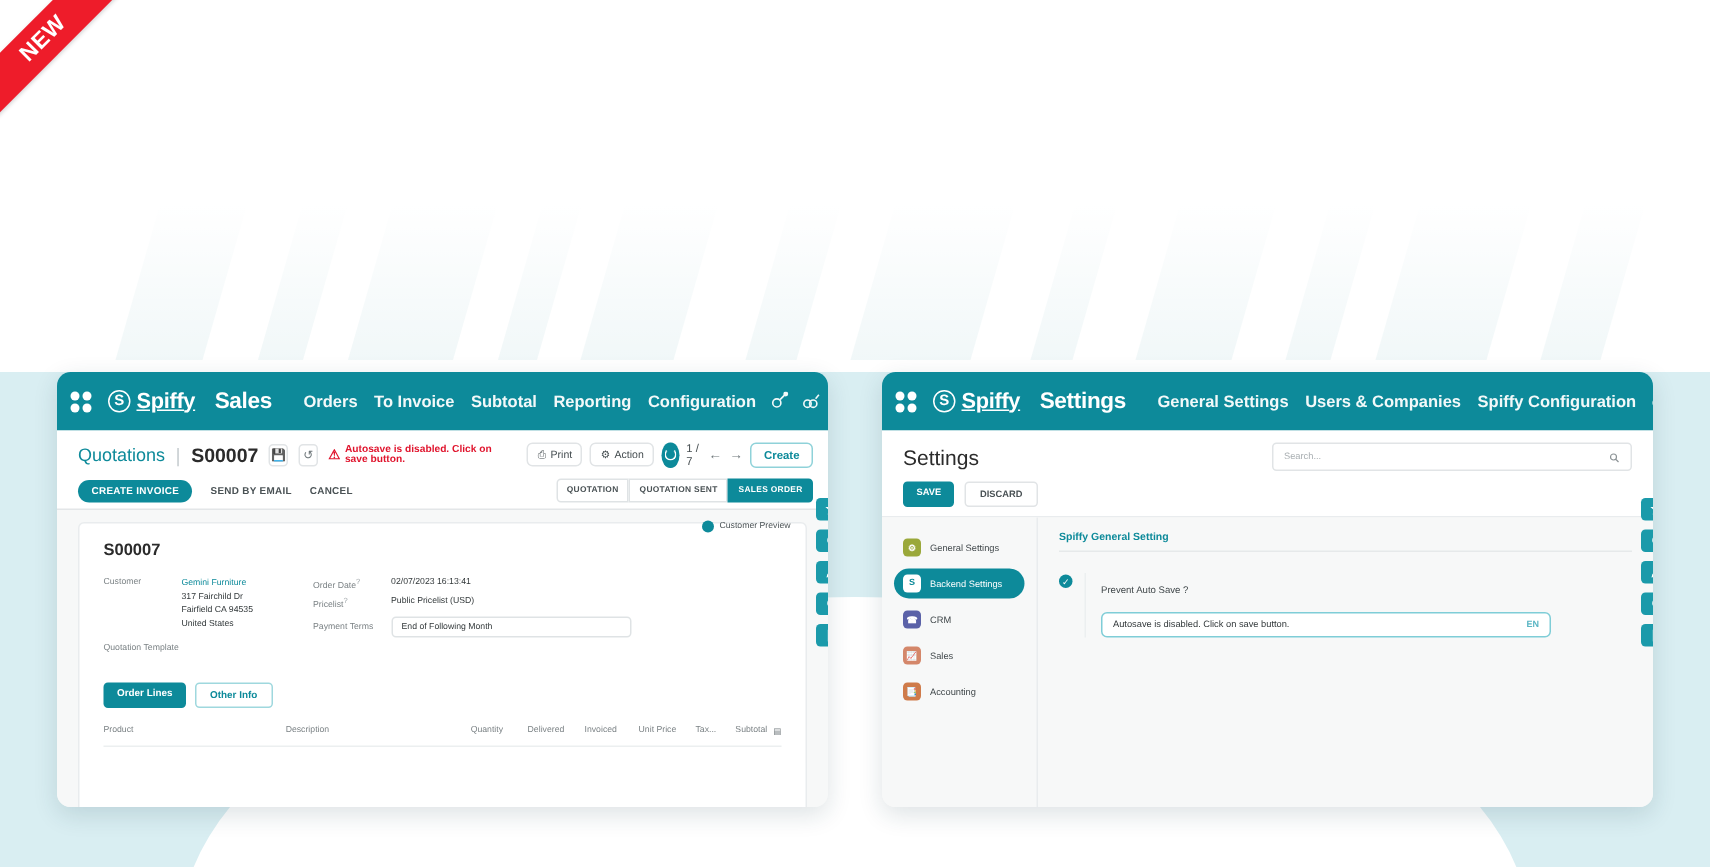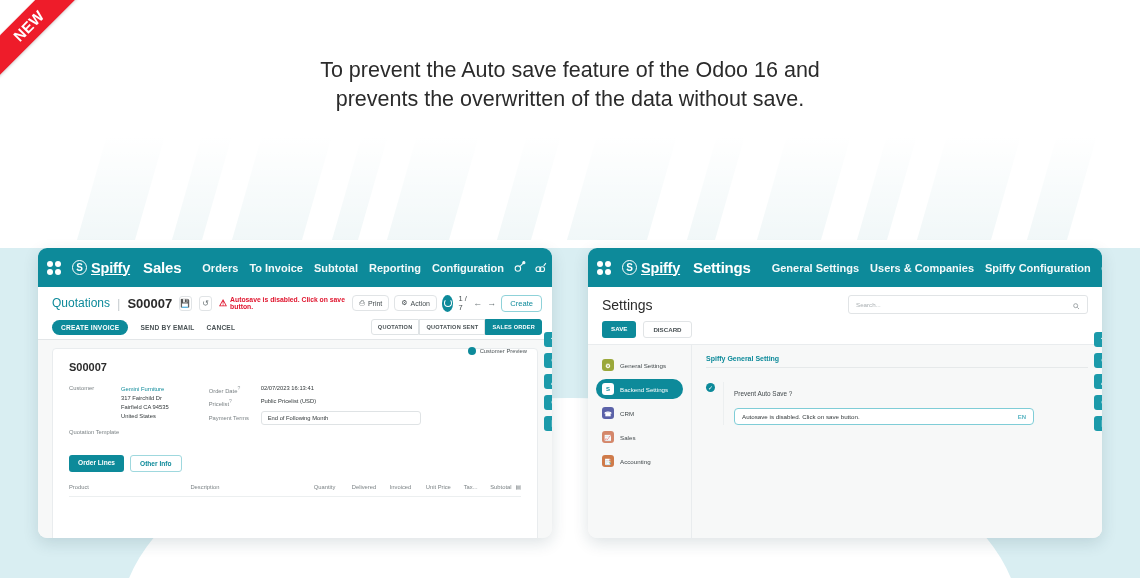--- a/index.html
+++ b/index.html
@@ -126,21 +126,21 @@
   }
   .round-ic {
     width: 17px; height: 17px; border-radius: 50%; background:#0d8a9a;
     display:flex; align-items:center; justify-content:center;
   }
   .round-ic i { display:block; width:8px; height:8px; border-radius:50%; border:1.5px solid #fff; border-top-color: transparent;}
   .pager { font-size: 7.5px; color:#454d50; }
   .arrow { color:#70797c; font-size: 9px; }
   .create-btn {
     border: 1px solid #8fd2d9; border-radius: 4px; color:#0d8a9a;
-    font-size: 7.6px; padding: 3px 8px; background:#fff;
+    font-size: 7.6px; padding: 3px 8px; background:#fff;font-weight:bold;
   }
   .cp-row2 { display:flex; align-items:center; gap: 12px; height: 26px; padding-top:2px;}
   .btn-primary {
     background:#0d8a9a; color:#fff; border-radius: 12px; font-size:6.6px;
     font-weight:bold; padding: 4px 9px; letter-spacing:.2px;
   }
   .btn-flat { color:#4a5255; font-size:6.6px; font-weight:bold; letter-spacing:.2px; }
   .statusbar { margin-left:auto; display:flex; }
   .st {
     font-size: 5.6px; font-weight: bold; color:#4a5255; letter-spacing:.2px;
@@ -259,24 +259,20 @@
   <div class="band" style="left:960px;width:74px"></div>
   <div class="band" style="left:1070px;width:40px"></div>
   <div class="whitetop"></div>
   <div class="lower"></div>
   <div class="arch"></div>
 </div>
 
 <div id="ribbon">NEW</div>
 
 <div id="headings">
-  <div id="subtitle">
-    <div>To prevent the Auto save feature of the Odoo 16 and</div>
-    <div>prevents the overwritten of the data without save.</div>
-  </div>
 </div>
 
 <div class="shot" id="shot-left">
 
   <div class="navbar">
     <div class="apps-dots">
         <i></i>
         <i></i>
         <i></i>
         <i></i>

